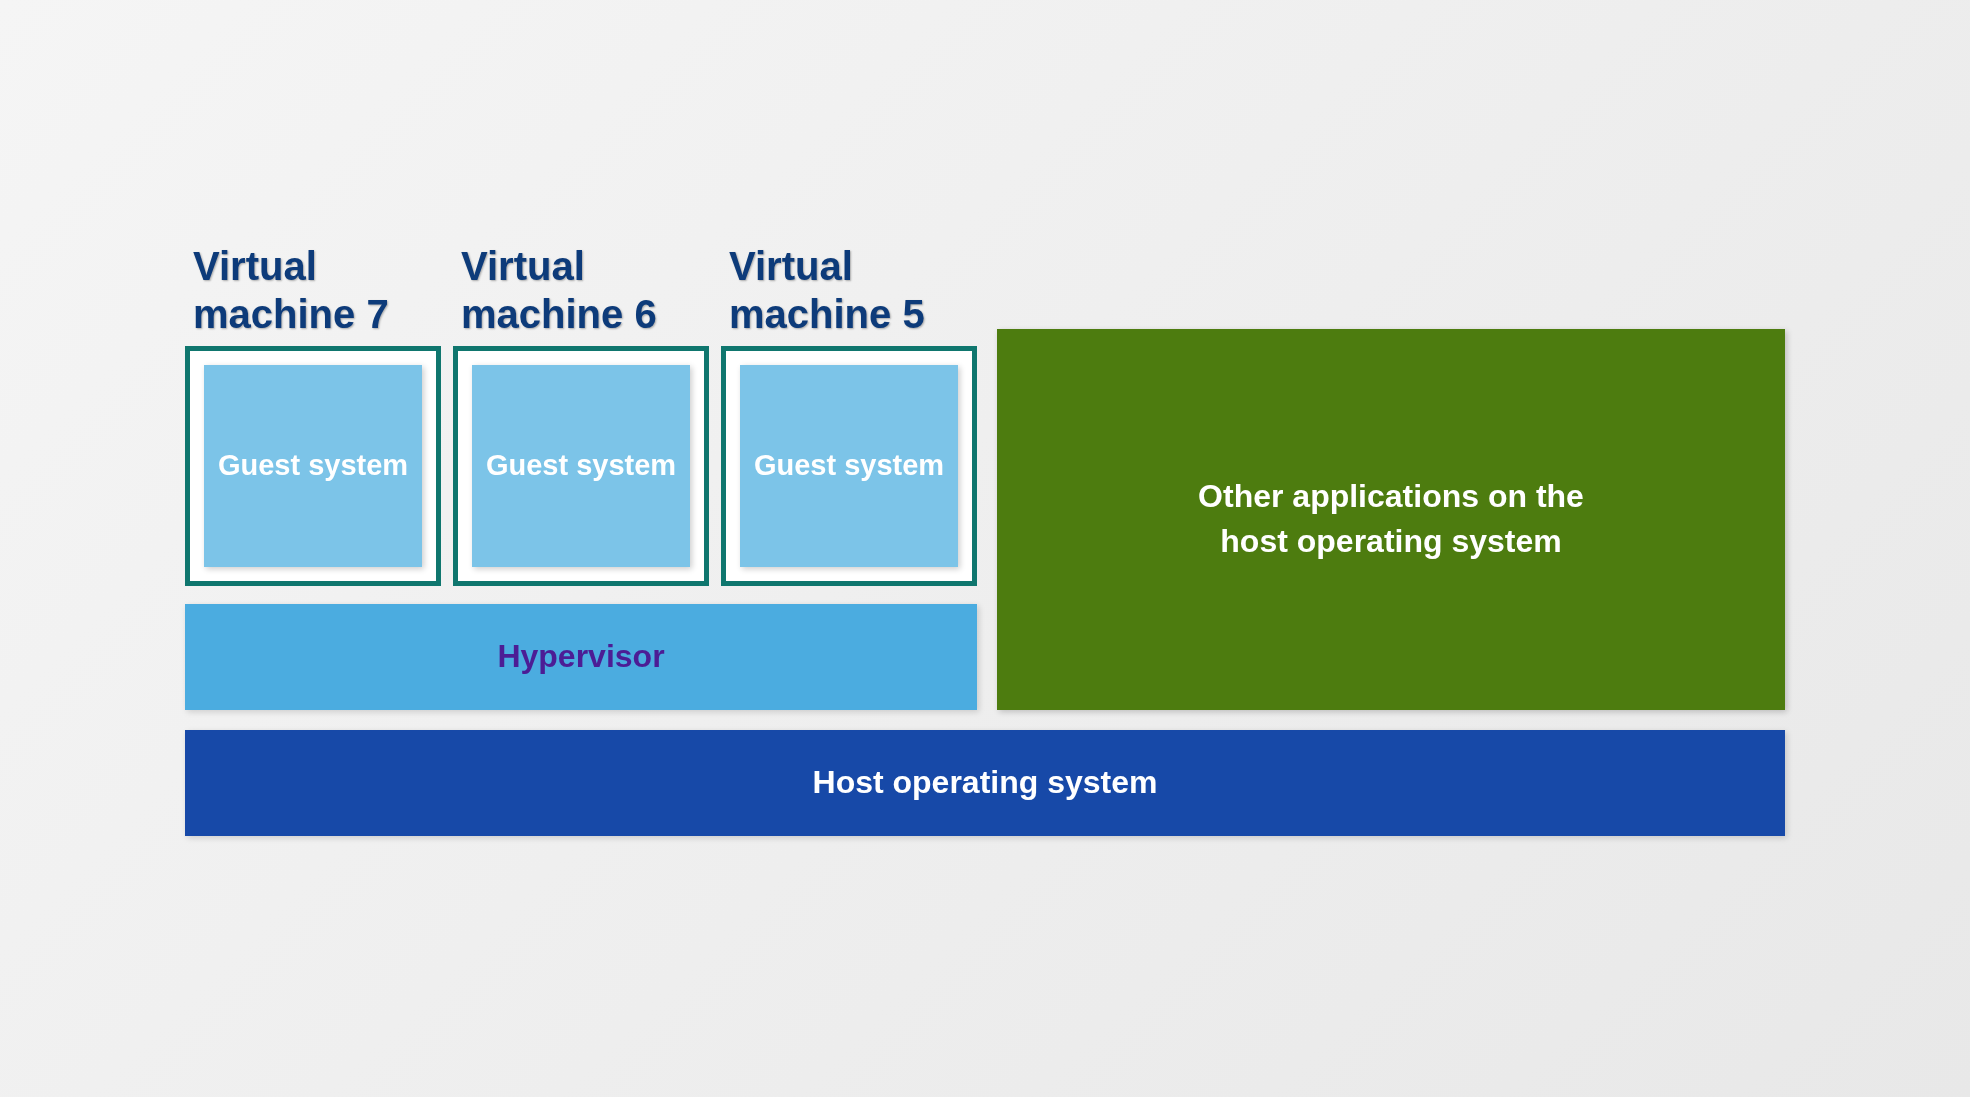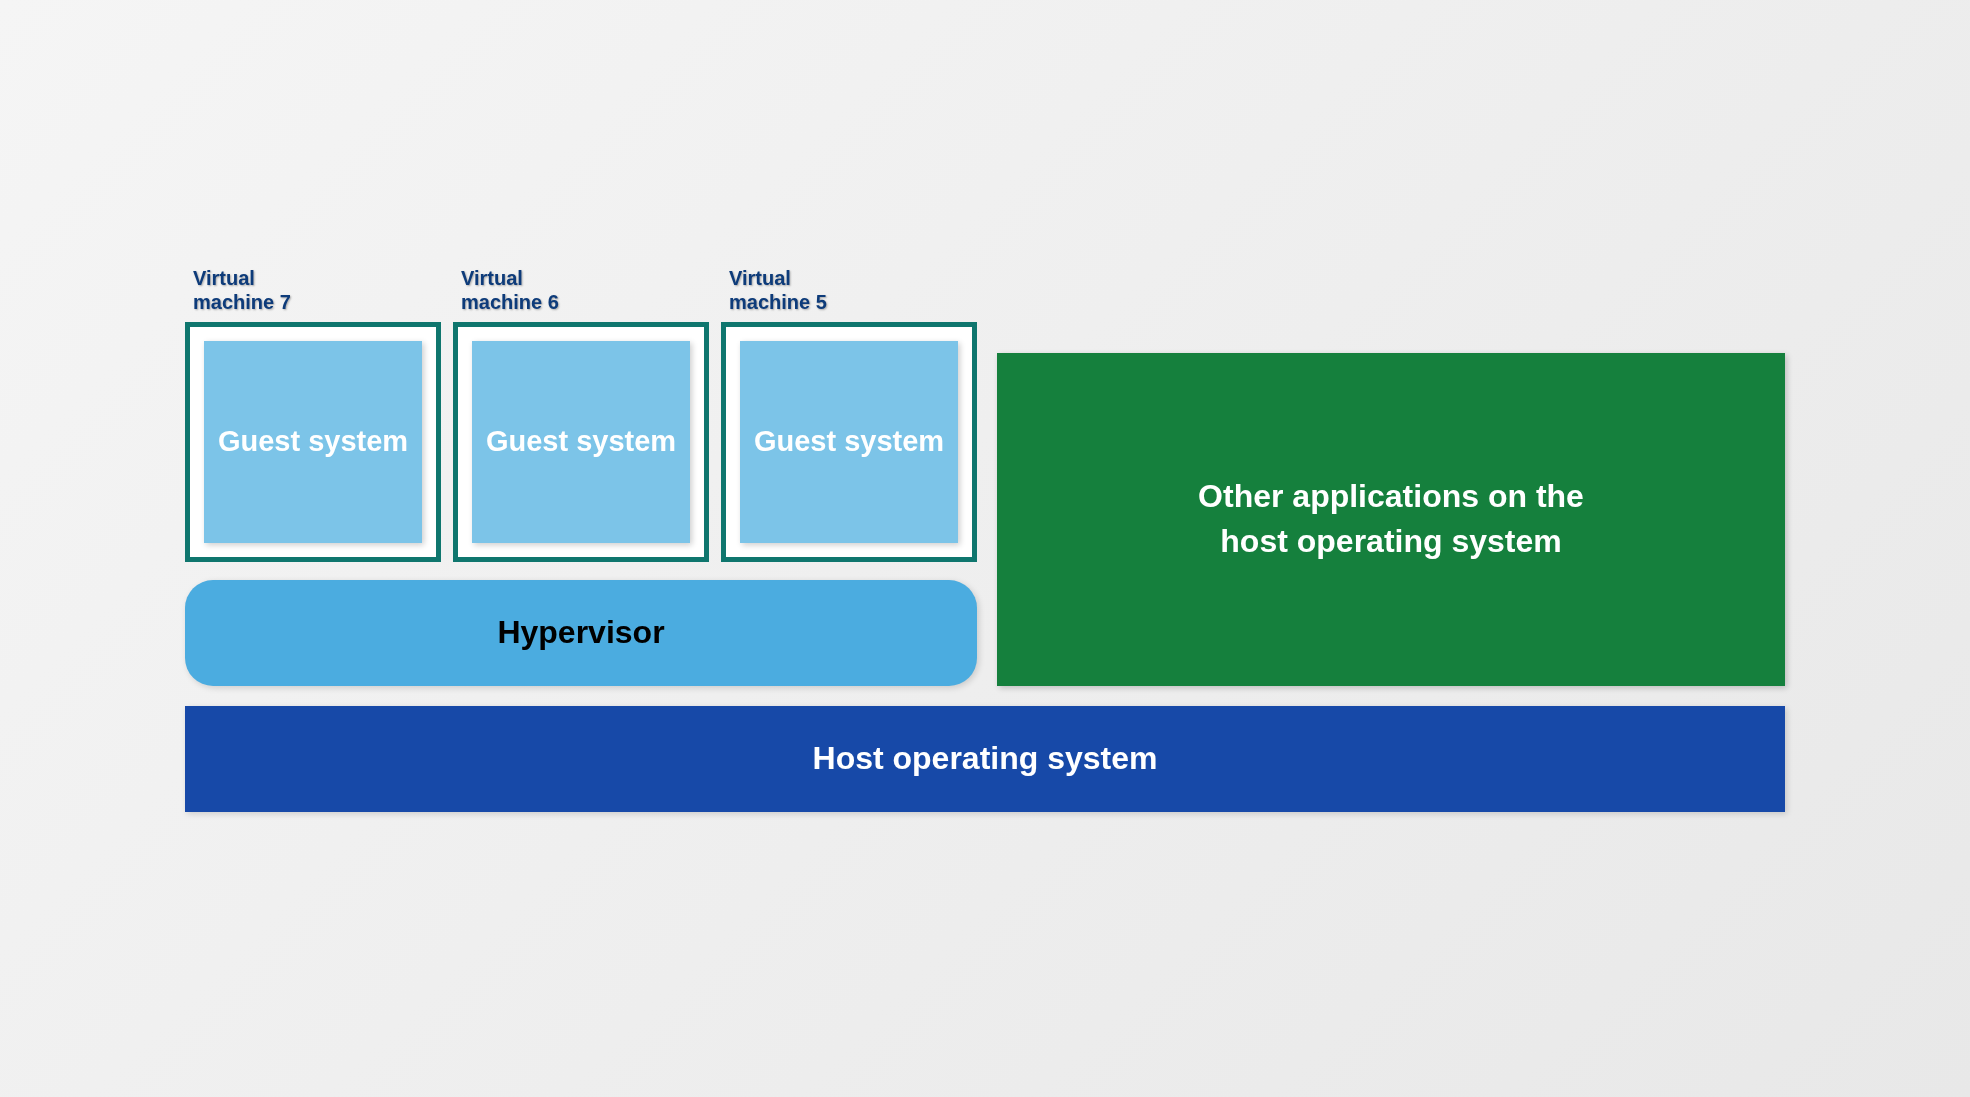--- a/index.html
+++ b/index.html
@@ -32,21 +32,21 @@
     }
     .vm-labels {
       display: flex;
       gap: 12px;
       margin-bottom: 8px;
     }
     .vm-label {
       width: 256px;
       color: #0d3b7a;
       font-weight: bold;
-      font-size: 20px;
+      font-size: 40px;
       line-height: 1.2;
       text-shadow: 1px 1px 2px rgba(0,0,0,0.3);
       padding-left: 8px;
     }
     .vm-boxes {
       display: flex;
       gap: 12px;
     }
     .vm-box {
       width: 256px;
@@ -72,30 +72,29 @@
       line-height: 1.3;
       box-shadow: 2px 2px 6px rgba(0,0,0,0.2);
     }
     .hypervisor {
       width: 792px;
       height: 106px;
       background: #4bace0;
       display: flex;
       align-items: center;
       justify-content: center;
-      color: #000000;
+      color: #4c1d95;
       font-weight: bold;
       font-size: 32px;
       margin-top: 18px;
       box-shadow: 2px 2px 6px rgba(0,0,0,0.15);
-      border-radius: 28px;
     }
     .other-apps {
       flex: 1;
-      background: #15803d;
+      background: #4d7c0f;
       display: flex;
       align-items: center;
       justify-content: center;
       text-align: center;
       color: #ffffff;
       font-weight: bold;
       font-size: 32px;
       line-height: 1.4;
       margin-top: 87px;
       box-shadow: 2px 2px 6px rgba(0,0,0,0.2);

